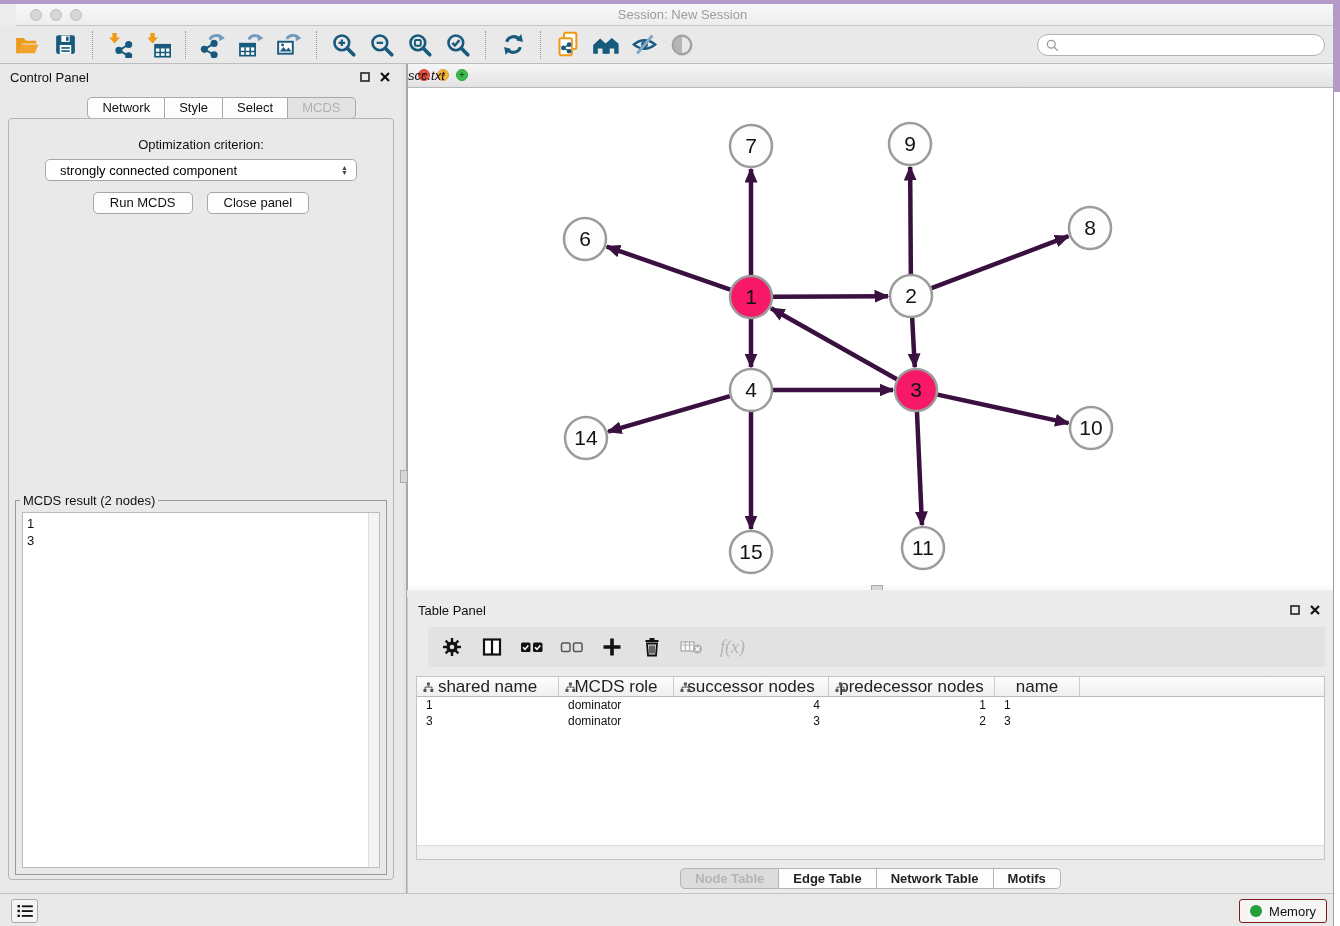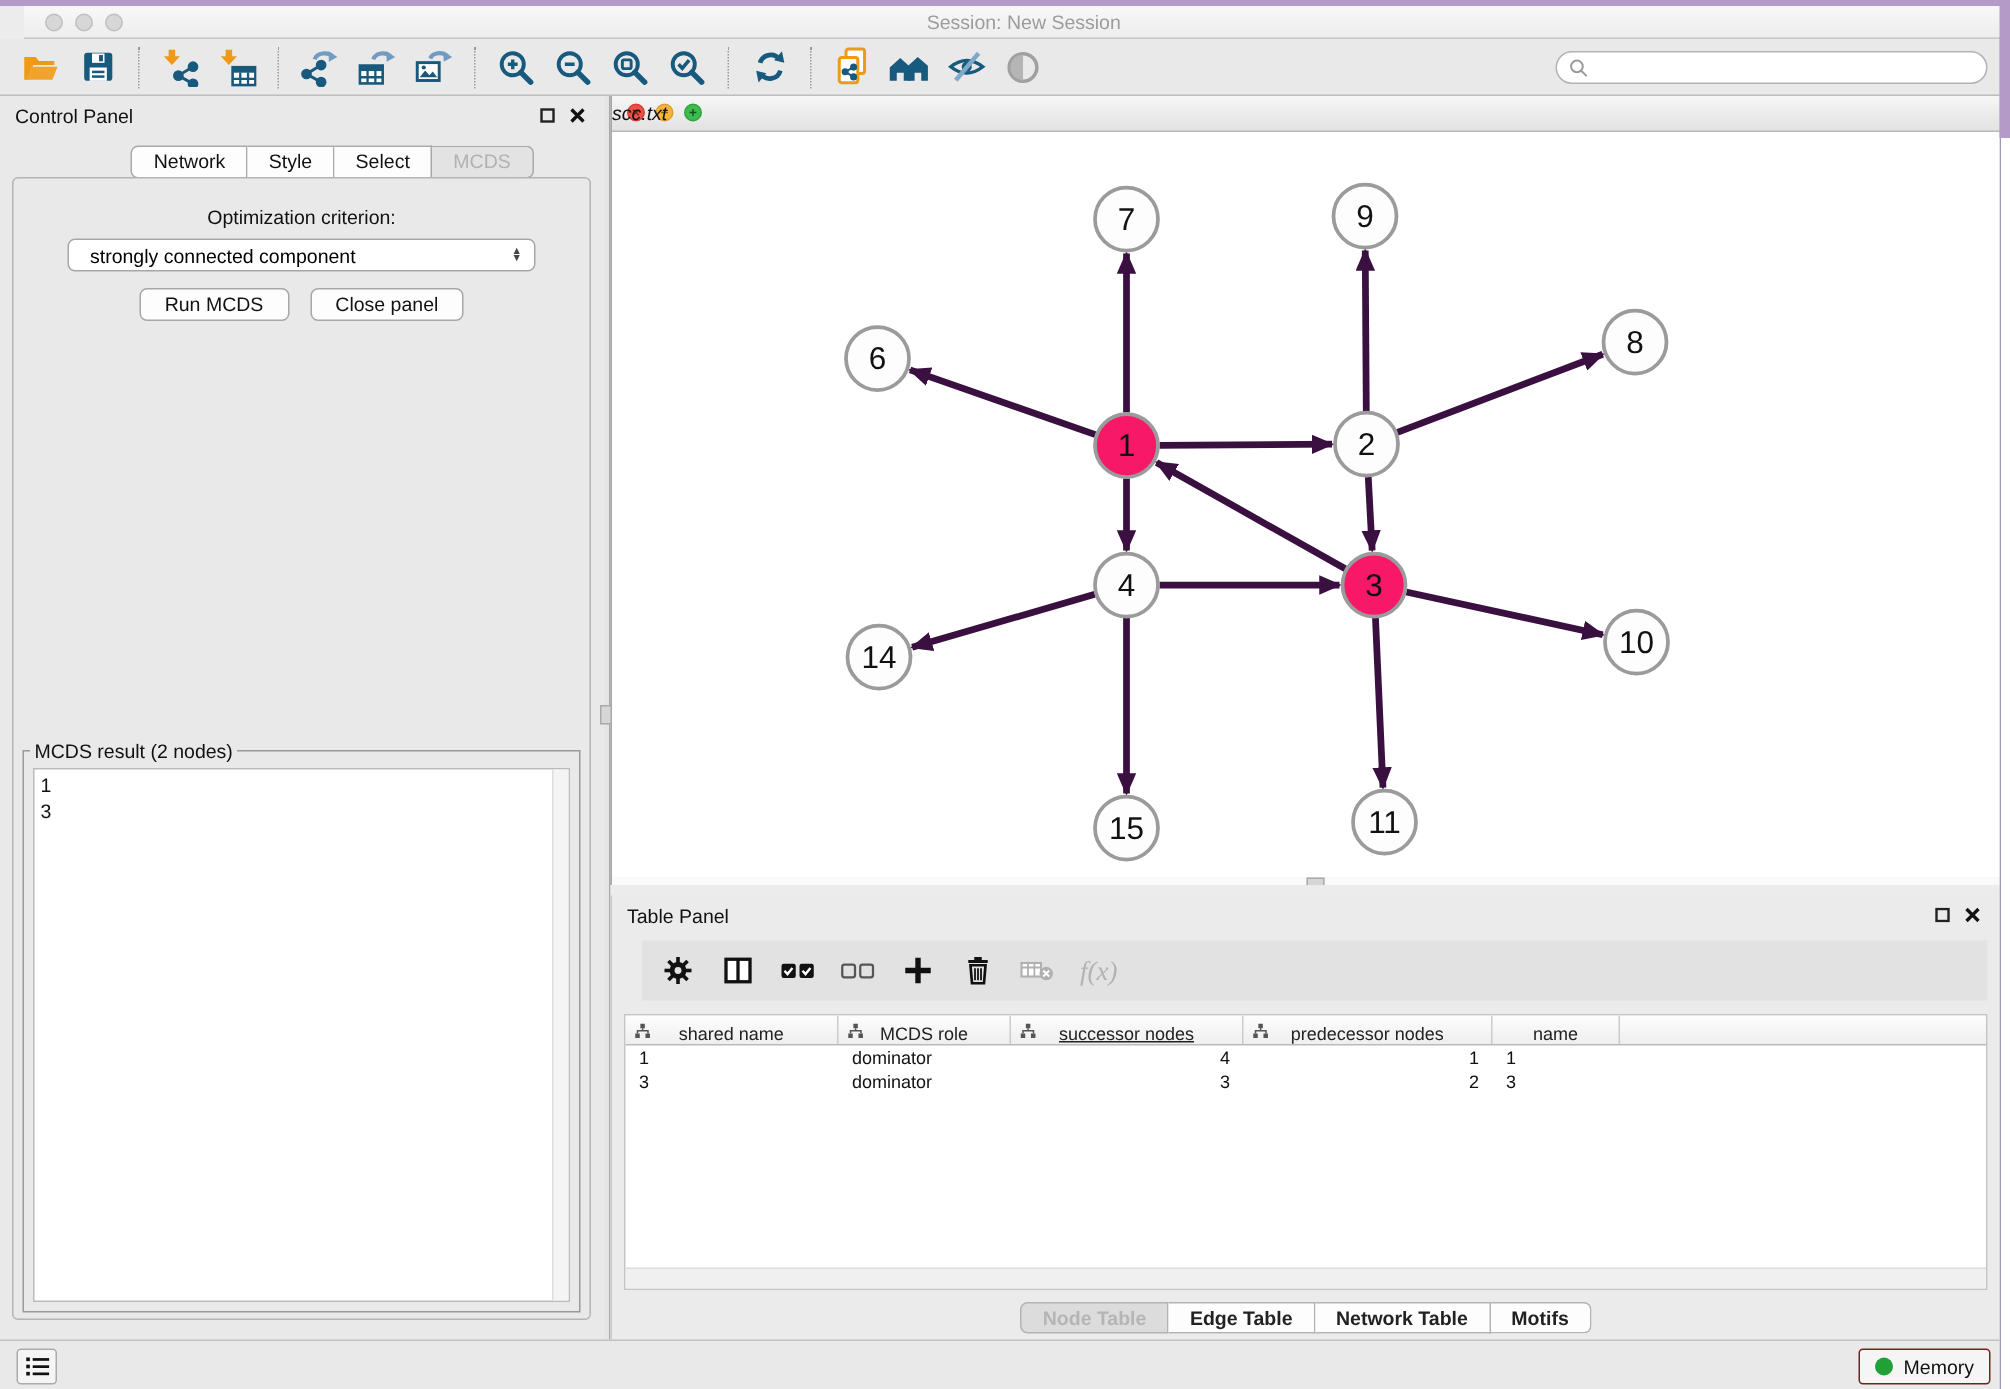--- a/index.html
+++ b/index.html
@@ -87,22 +87,22 @@
   .hsplit { position:absolute; left:0; top:526px; width:100%; height:7px; background:#ececec; }
 
   
   .tpanel { position:absolute; left:0; top:533px; width:100%; height:296px; background:#ebebeb; border-left:1px solid #c9c9c9; }
   .tp-toolbar { position:absolute; left:20px; right:8px; top:30px; height:40px; background:#e2e2e2;
     display:flex; align-items:center; padding-left:12px; gap:16px; }
   .tp-ico { width:24px; height:24px; display:flex; align-items:center; justify-content:center; }
   .fx { font-family:"Liberation Serif", serif; font-style:italic; font-size:18px; color:#b3b3b3; }
   .tblwrap { position:absolute; left:8px; right:8px; top:79px; height:184px; background:#fff; border:1px solid #c4c4c4; overflow:hidden; }
   .thead { display:flex; height:20px; background:linear-gradient(#fdfdfd,#efefef); border-bottom:1px solid #bbb; }
-  .th { position:relative; height:100%; border-right:1px solid #ccc; display:flex; align-items:flex-end;
-        justify-content:center; font-size:12px; color:#222; }
+  .th { position:relative; height:100%; border-right:1px solid #ccc; display:flex; align-items:flex-start;
+        justify-content:center; font-size:17px; color:#222; }
   .th .sort-ico { position:absolute; left:6px; top:5px; }
   .trow { display:flex; height:16px; font-size:12px; color:#111; }
   .td { height:16px; line-height:16px; overflow:hidden; }
   .td.left { text-align:left; padding-left:9px; }
   .td.right { text-align:right; padding-right:9px; }
   .tbl-scrollstrip { position:absolute; left:0; right:0; bottom:0; height:14px; background:#f0f0f0; border-top:1px solid #ddd; }
   .tp-tabs { position:absolute; left:0; right:0; bottom:4px; display:flex; justify-content:center; }
   .tp-tab { height:21px; line-height:19px; padding:0 14px; font-size:13px; font-weight:bold; background:#fdfdfd; color:#222;
     border:1px solid #b3b3b3; border-left:none; }
   .tp-tab:first-child { border-left:1px solid #b3b3b3; border-radius:5px 0 0 5px; }
@@ -506,21 +506,21 @@
                 <svg class="sort-ico" width="11" height="11" viewBox="0 0 11 11">
     <g fill="#555" stroke="#555">
       <rect x="3.9" y="0.5" width="3" height="3" stroke="none"></rect>
       <path d="M5.4 3.5 v1.6 M2 7 V5.1 h7 V7" fill="none" stroke-width="1"></path>
       <rect x="0.5" y="7" width="3" height="3" stroke="none"></rect>
       <rect x="7.3" y="7" width="3" height="3" stroke="none"></rect>
     </g>
   </svg>
                 <span>MCDS role</span>
               </div>
-              <div class="th" style="width: 155px; text-decoration: underline;">
+              <div class="th" style="width: 155px;">
                 <svg class="sort-ico" width="11" height="11" viewBox="0 0 11 11">
     <g fill="#555" stroke="#555">
       <rect x="3.9" y="0.5" width="3" height="3" stroke="none"></rect>
       <path d="M5.4 3.5 v1.6 M2 7 V5.1 h7 V7" fill="none" stroke-width="1"></path>
       <rect x="0.5" y="7" width="3" height="3" stroke="none"></rect>
       <rect x="7.3" y="7" width="3" height="3" stroke="none"></rect>
     </g>
   </svg>
                 <span>successor nodes</span>
               </div>

